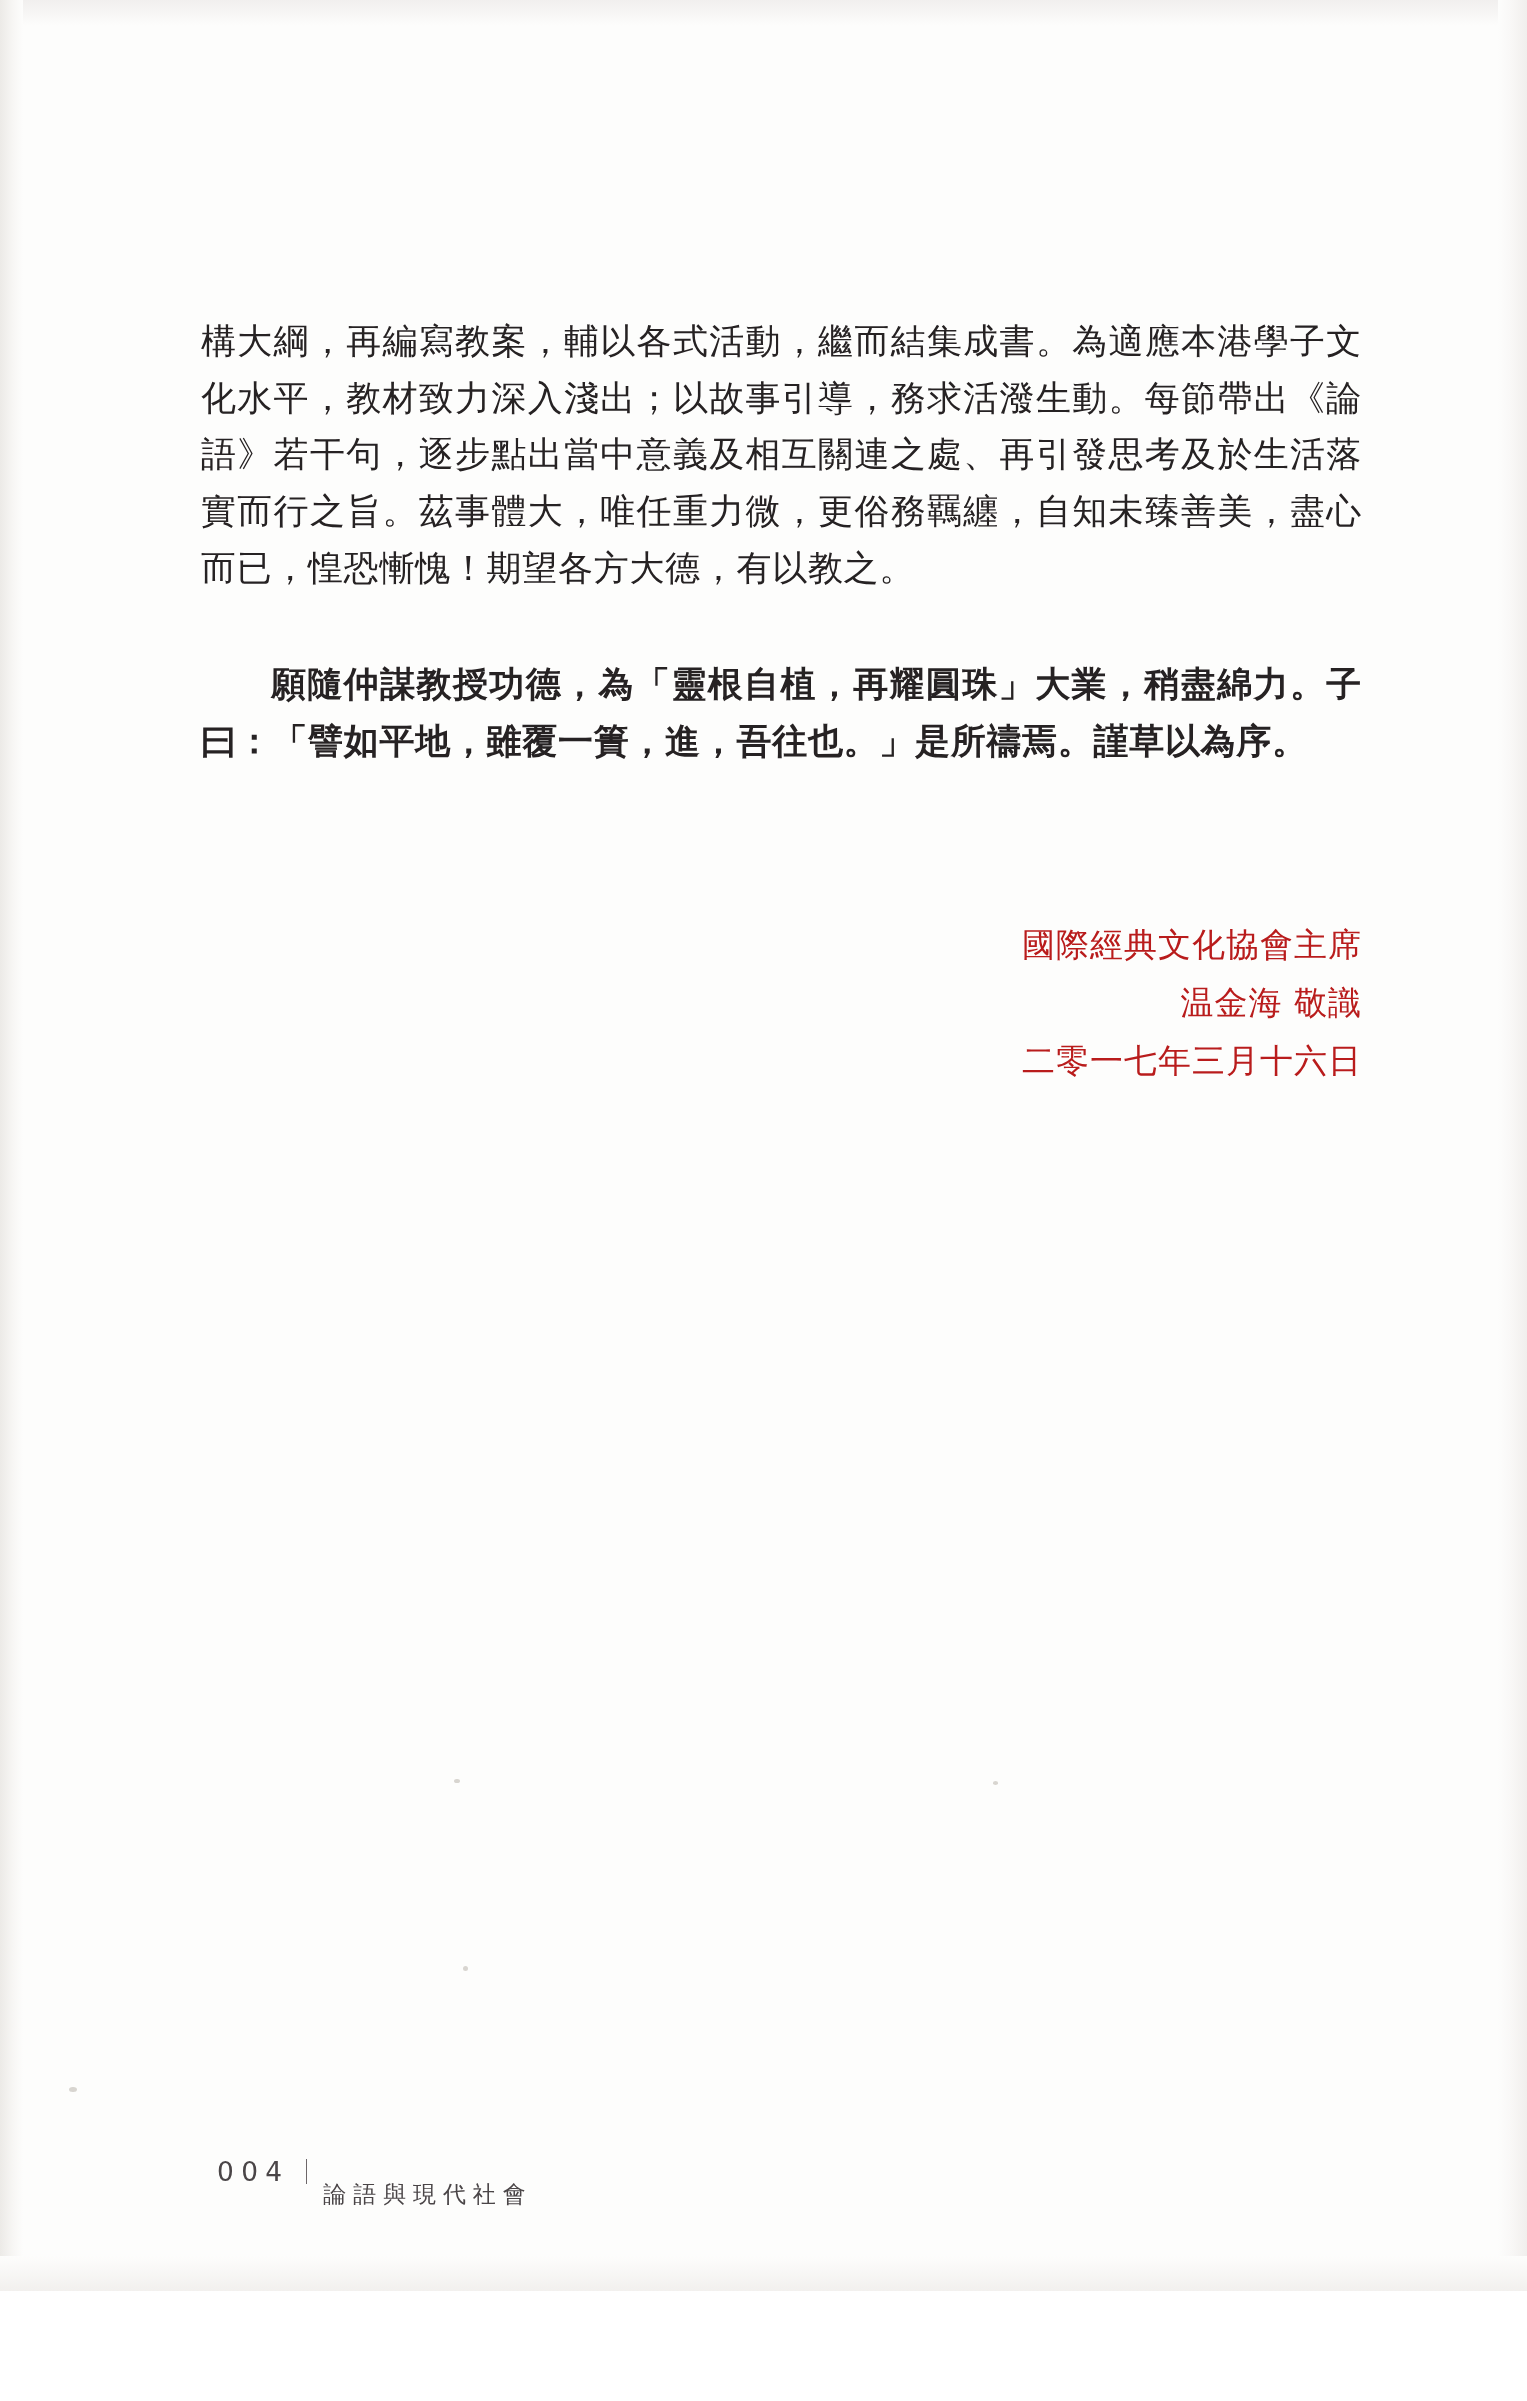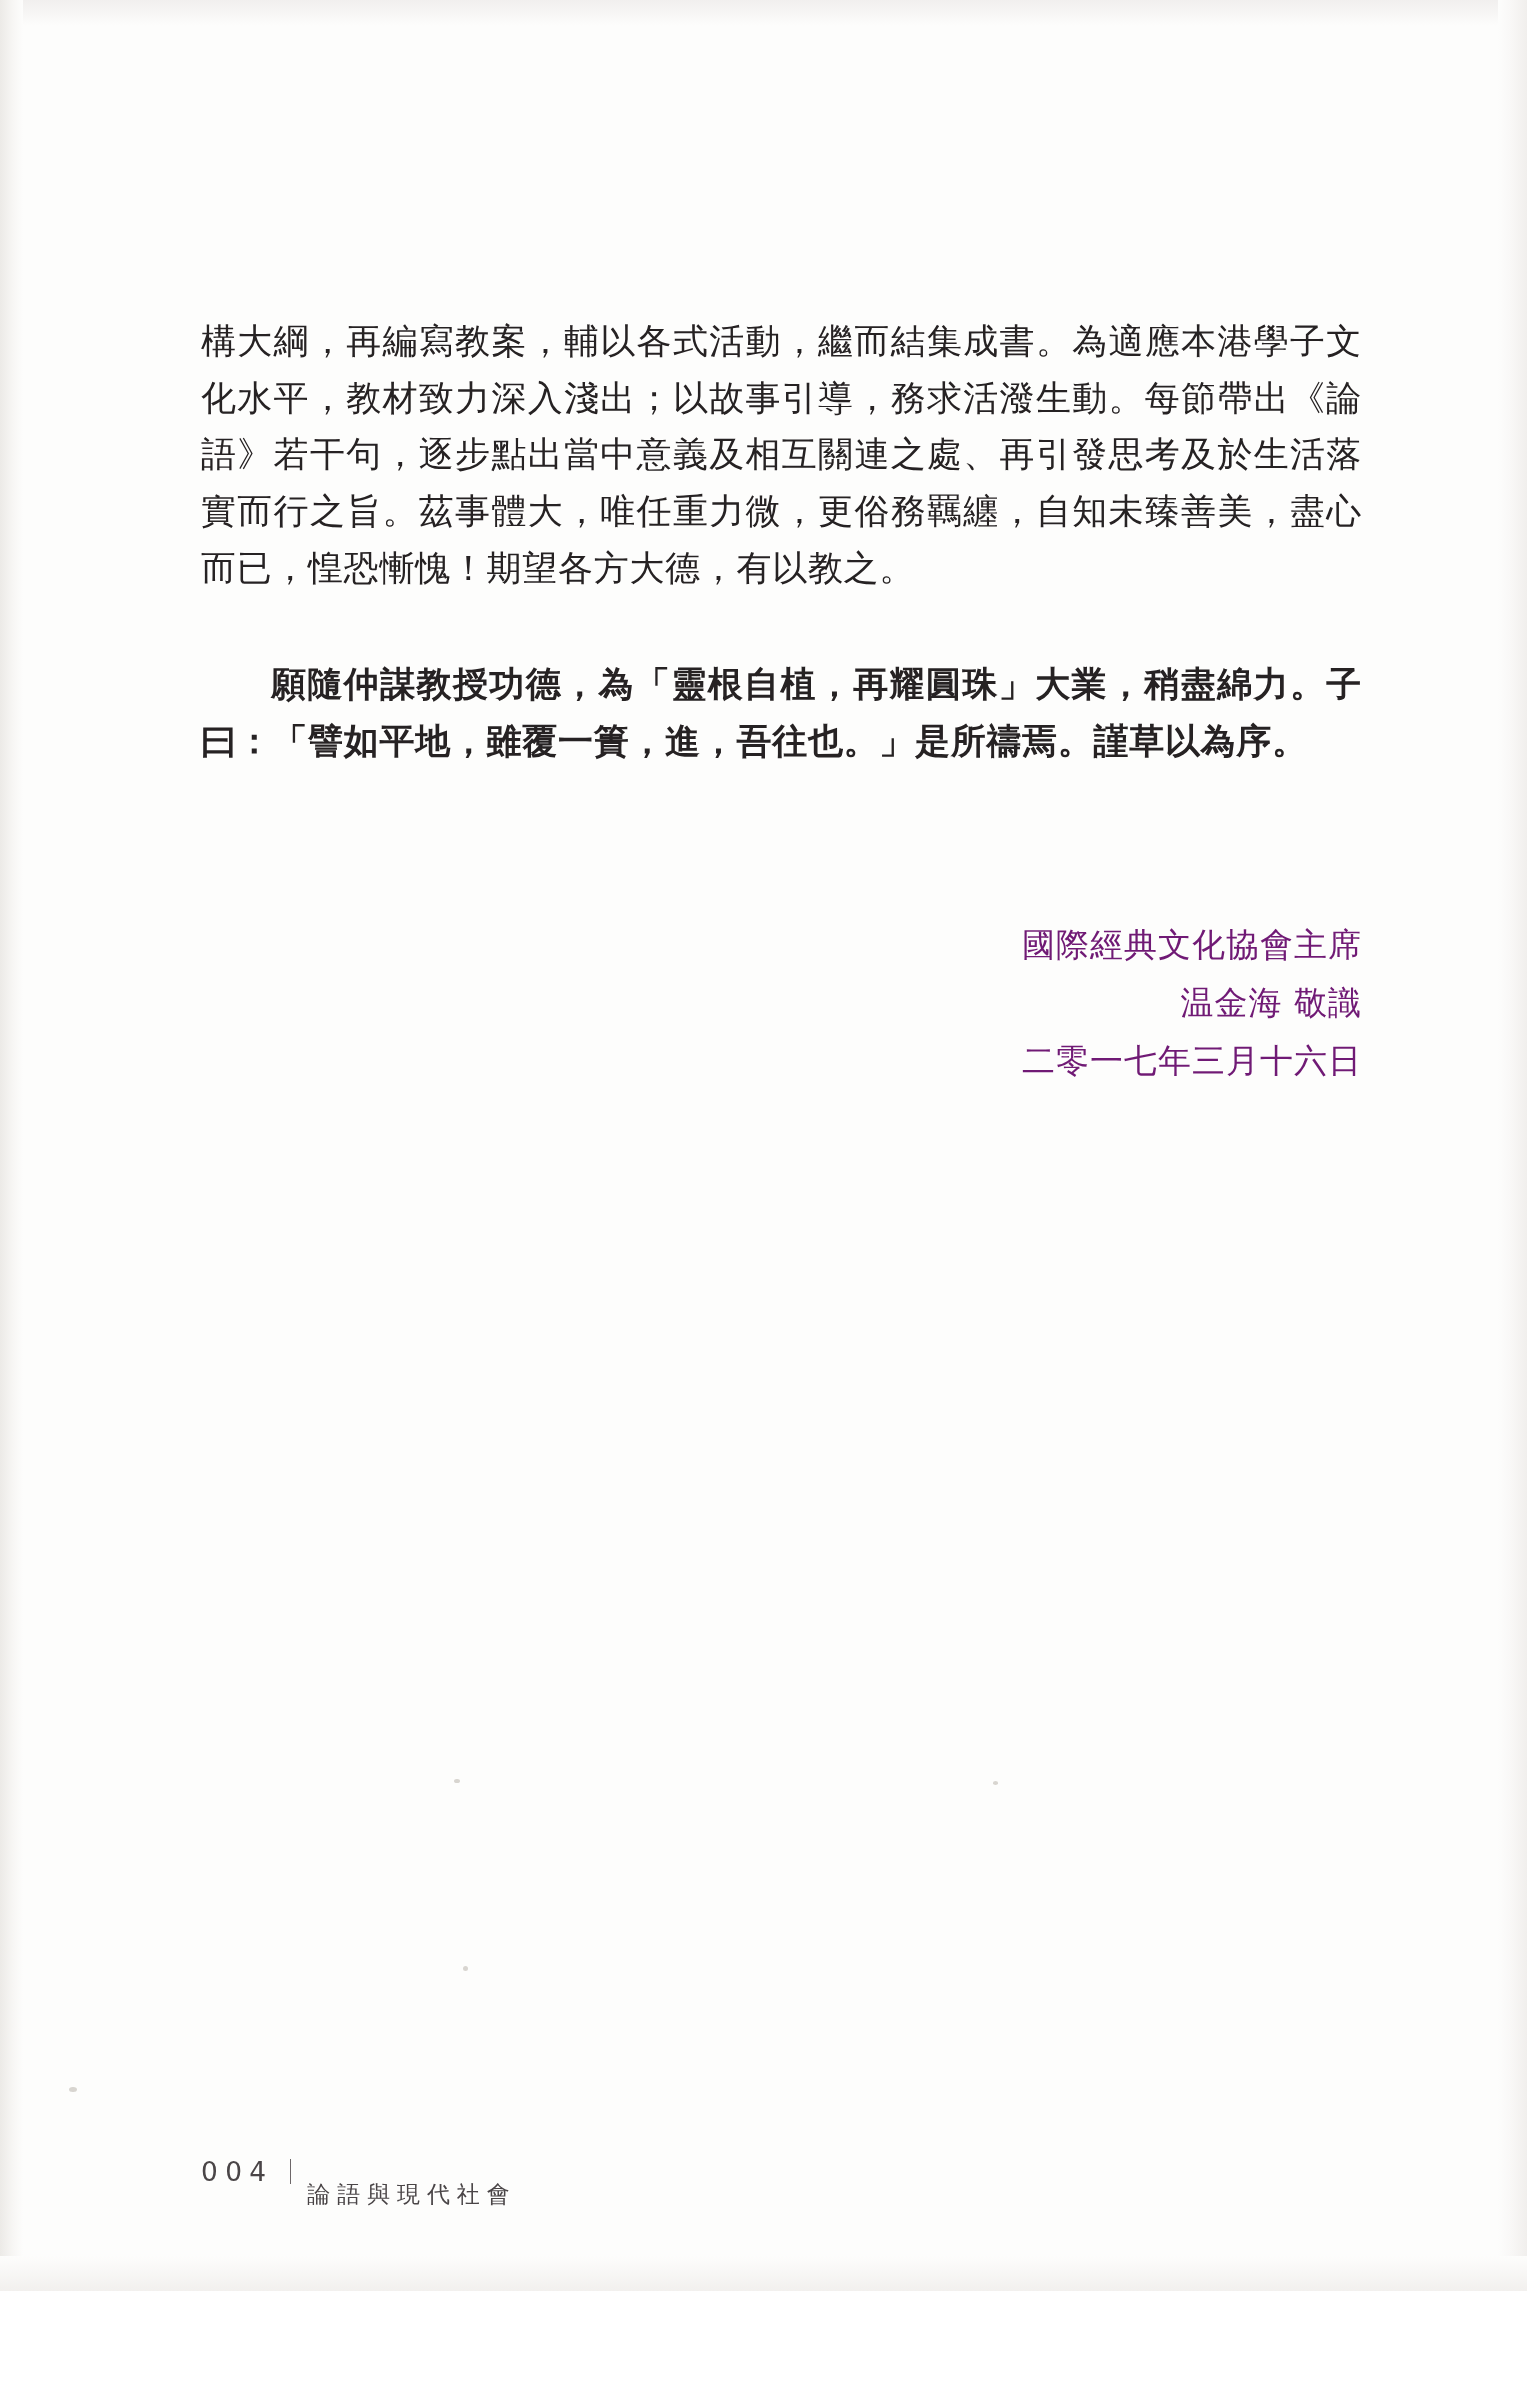--- a/index.html
+++ b/index.html
@@ -76,30 +76,30 @@
   }
 
   .signature {
     position: absolute;
     right: 166px;
     top: 916px;
     width: 616px;
     text-align: right;
     font-size: 33px;
     line-height: 1.75;
-    color: #701a75;
+    color: #b91c1c;
     letter-spacing: 0.03em;
   }
   .signature div {
     white-space: nowrap;
   }
 
   .footer {
     position: absolute;
-    left: 201px;
+    left: 217px;
     bottom: 81px;
     display: flex;
     align-items: center;
     gap: 16px;
     color: #4a4547;
   }
   .folio {
     font-size: 26.4px;
     letter-spacing: 0.28em;
     font-family: "DejaVu Sans", "Liberation Sans", sans-serif;

